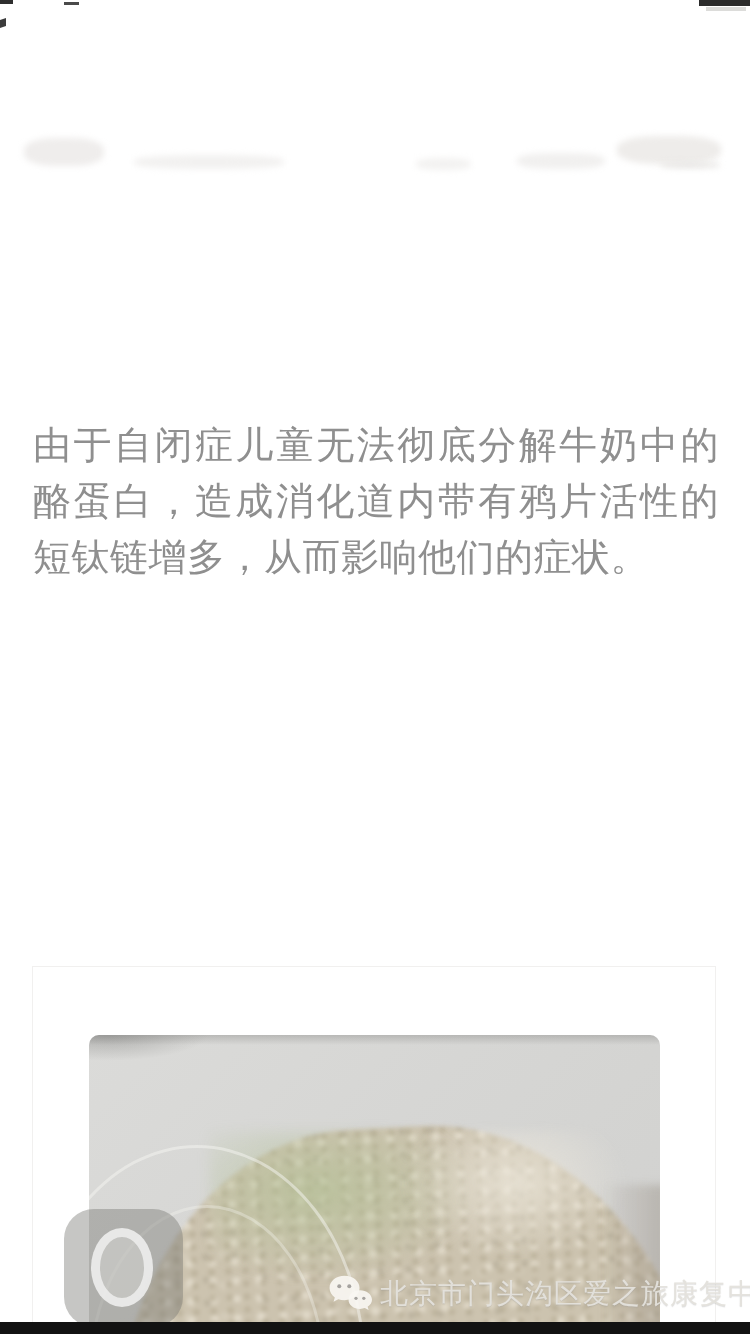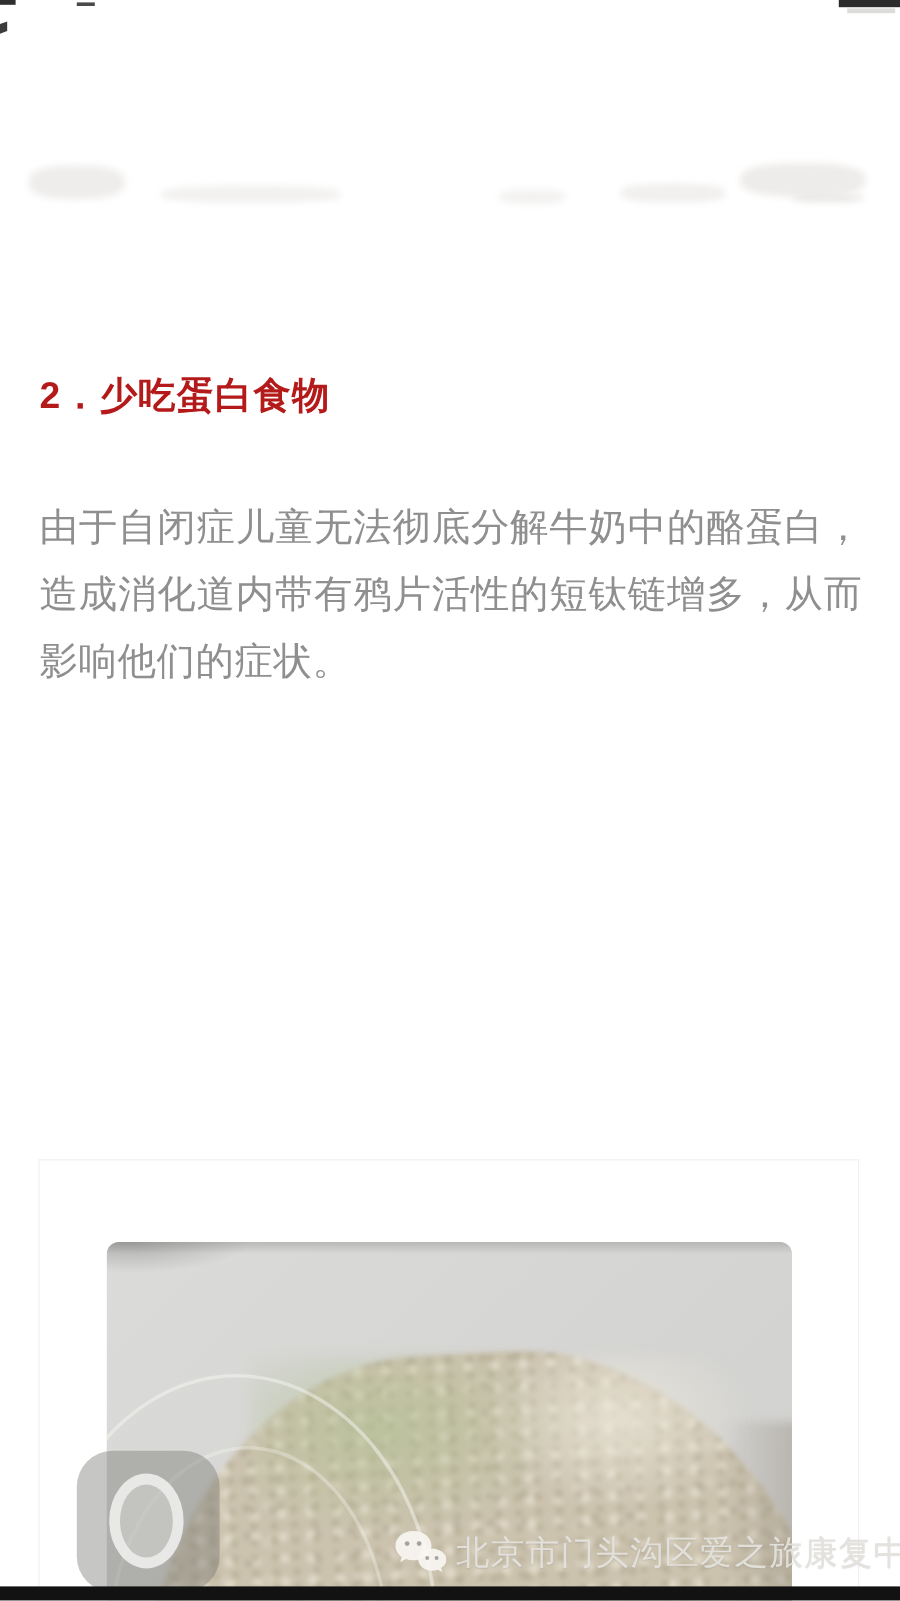--- a/index.html
+++ b/index.html
@@ -26,21 +26,21 @@
   .g5{left:617px;top:136px;width:104px;height:28px;background:#eeecea;}
   .g5b{left:660px;top:162px;width:60px;height:6px;background:#e7e5e3;}
   
   .heading{
     position:absolute;left:33px;top:283px;width:685px;
     font-size:31px;font-weight:bold;color:#b51a1a;
     letter-spacing:1px;line-height:42px;
   }
   .para{
     position:absolute;left:33px;width:686px;
-    font-size:32px;line-height:56px;color:#8f8f8f;
+    font-size:38px;line-height:56px;color:#8f8f8f;
     text-align:justify;letter-spacing:0.5px;
   }
   .para.p1{top:379px;}
   .para.p2{top:578px;}
   
   .figure-card{
     position:absolute;left:32px;top:966px;width:684px;height:400px;
     background:#ffffff;border:1px solid #f1f0ef;box-sizing:border-box;
   }
   .photo{
@@ -130,21 +130,20 @@
   <div class="mark m4"></div>
   <div class="mark m5"></div>
 
   <div class="ghost g1"></div>
   <div class="ghost g2"></div>
   <div class="ghost g3"></div>
   <div class="ghost g4"></div>
   <div class="ghost g5"></div>
   <div class="ghost g5b"></div>
 
-  <h2 class="heading">2．少吃蛋白食物</h2>
   <p class="para p1">由于自闭症儿童无法彻底分解牛奶中的酪蛋白，造成消化道内带有鸦片活性的短钛链增多，从而影响他们的症状。</p>
 
   <div class="figure-card">
     <div class="photo">
       <div class="pile-main"></div>
       <div class="pile-green"></div>
       <div class="pile-light"></div>
       <div class="right-shade"></div>
       <div class="bowl-arc arc1"></div>
       <div class="bowl-arc arc2"></div>

